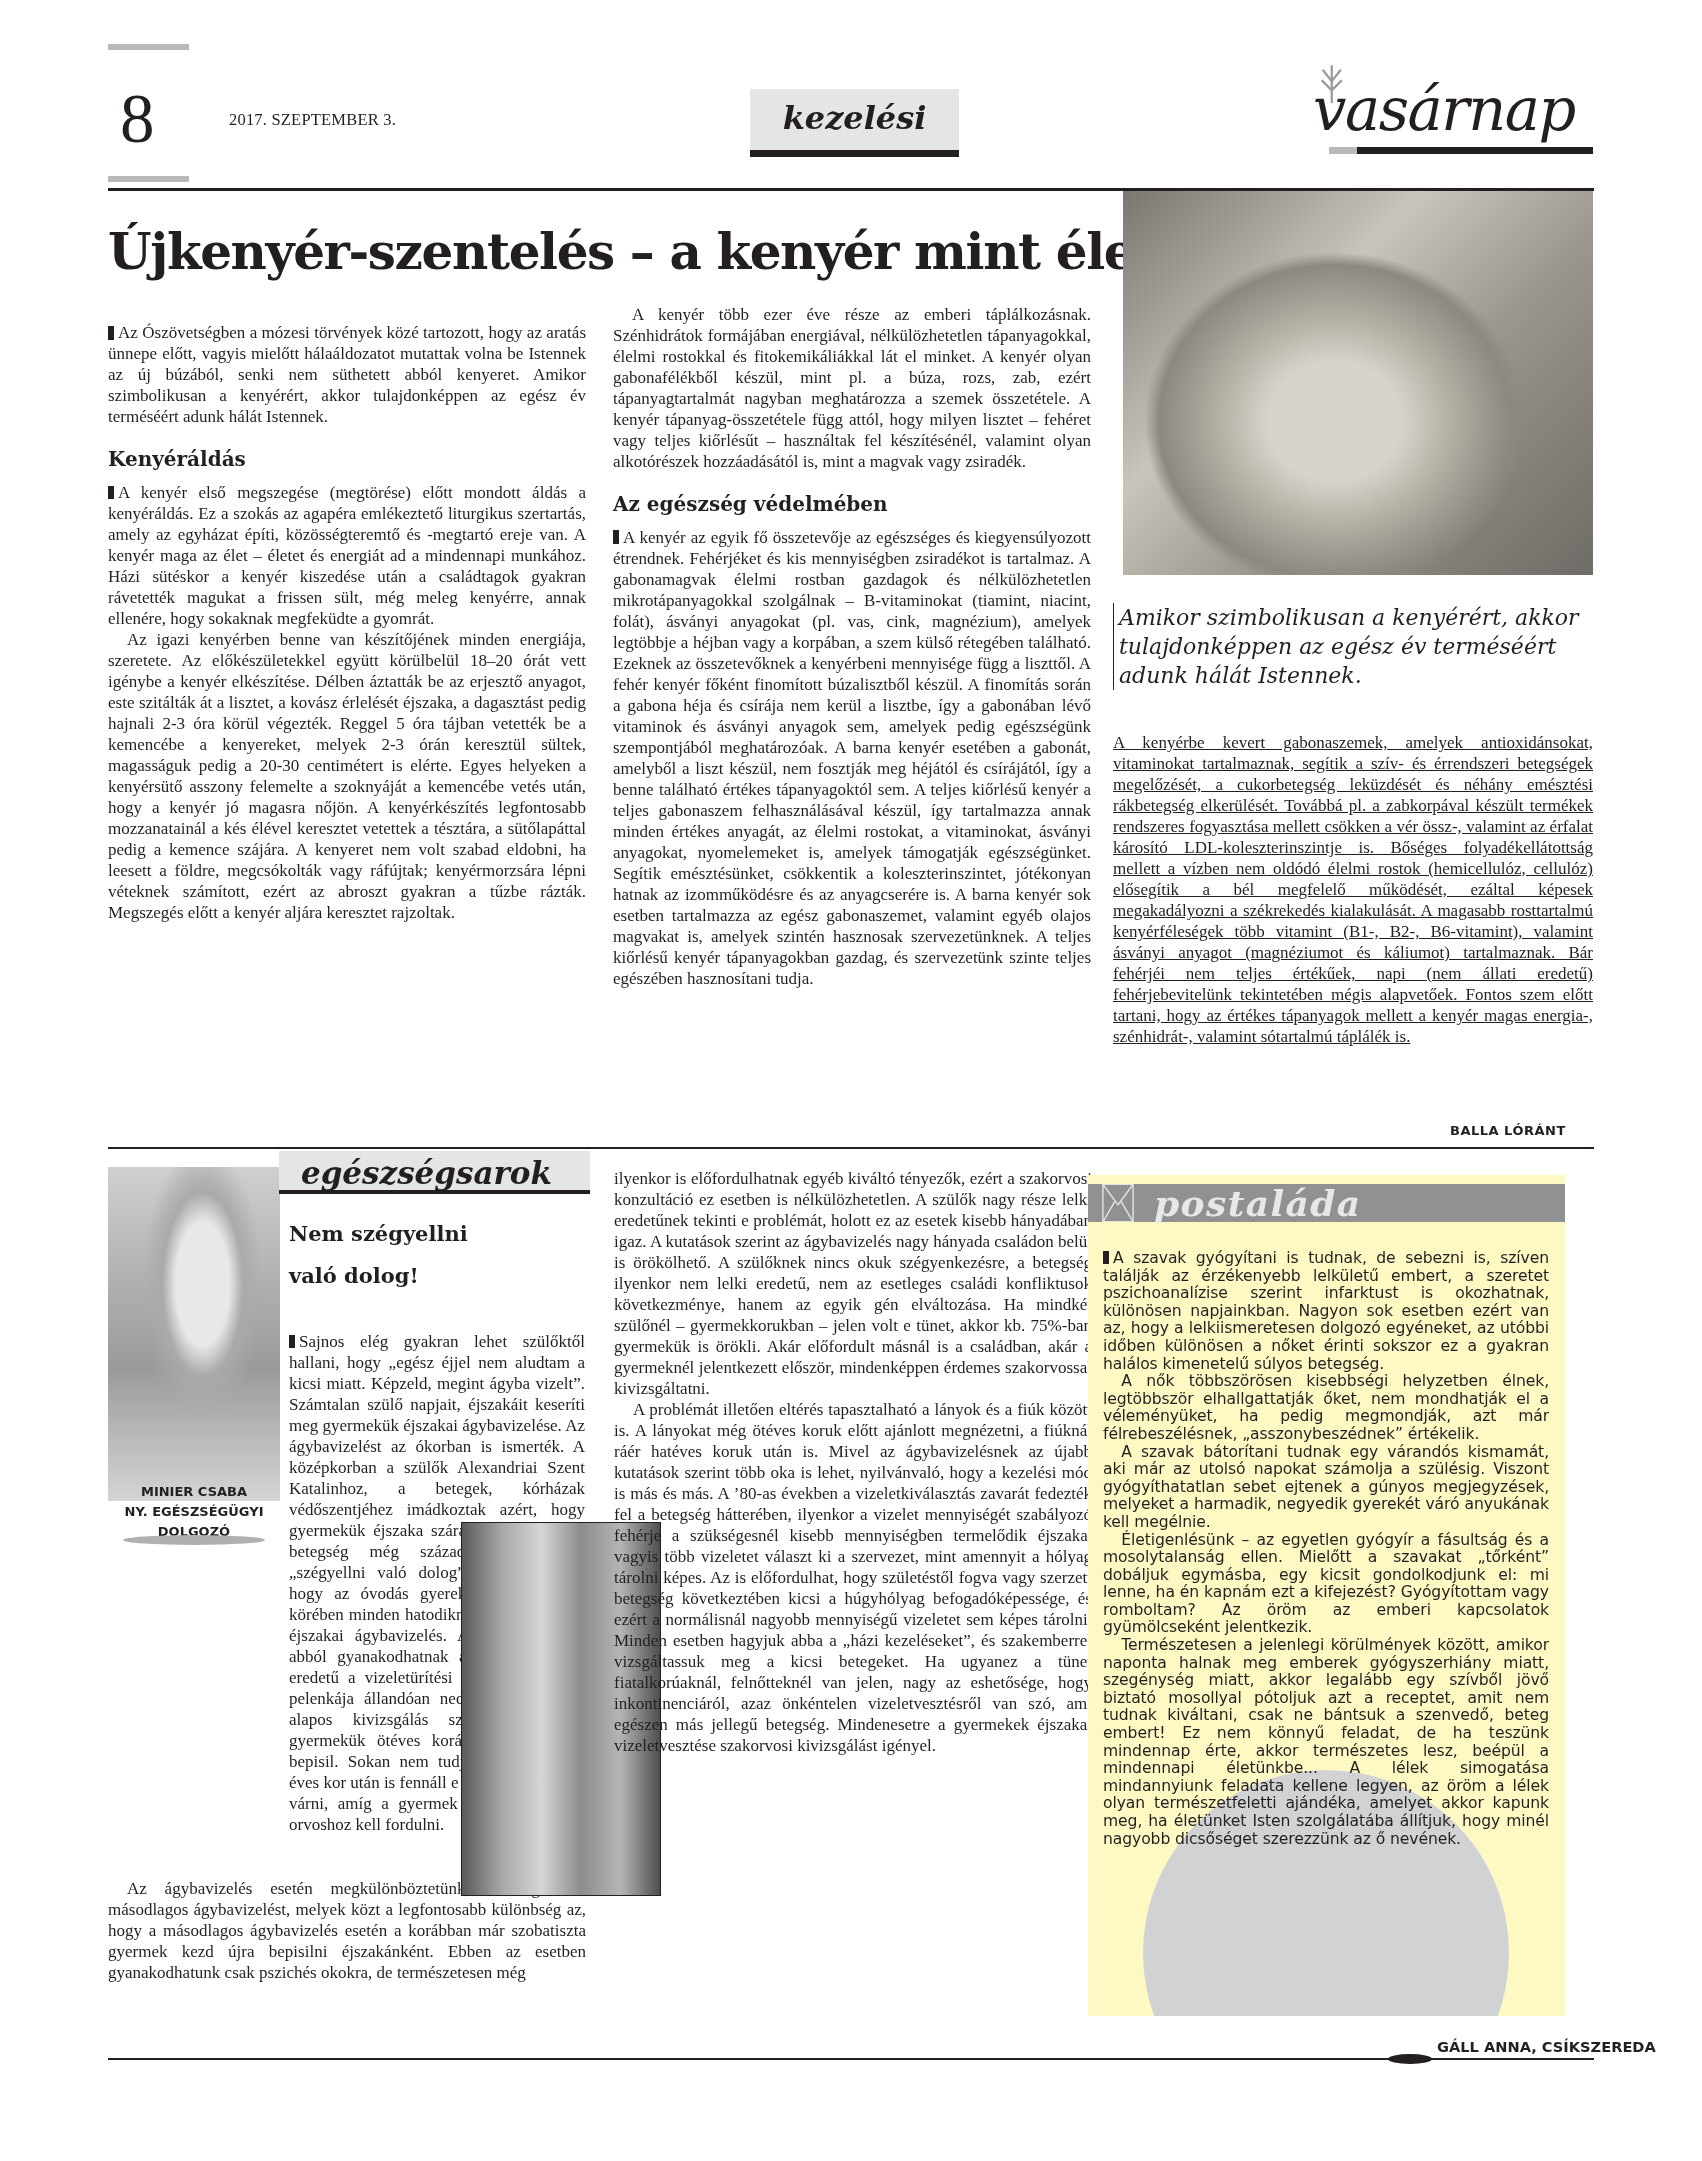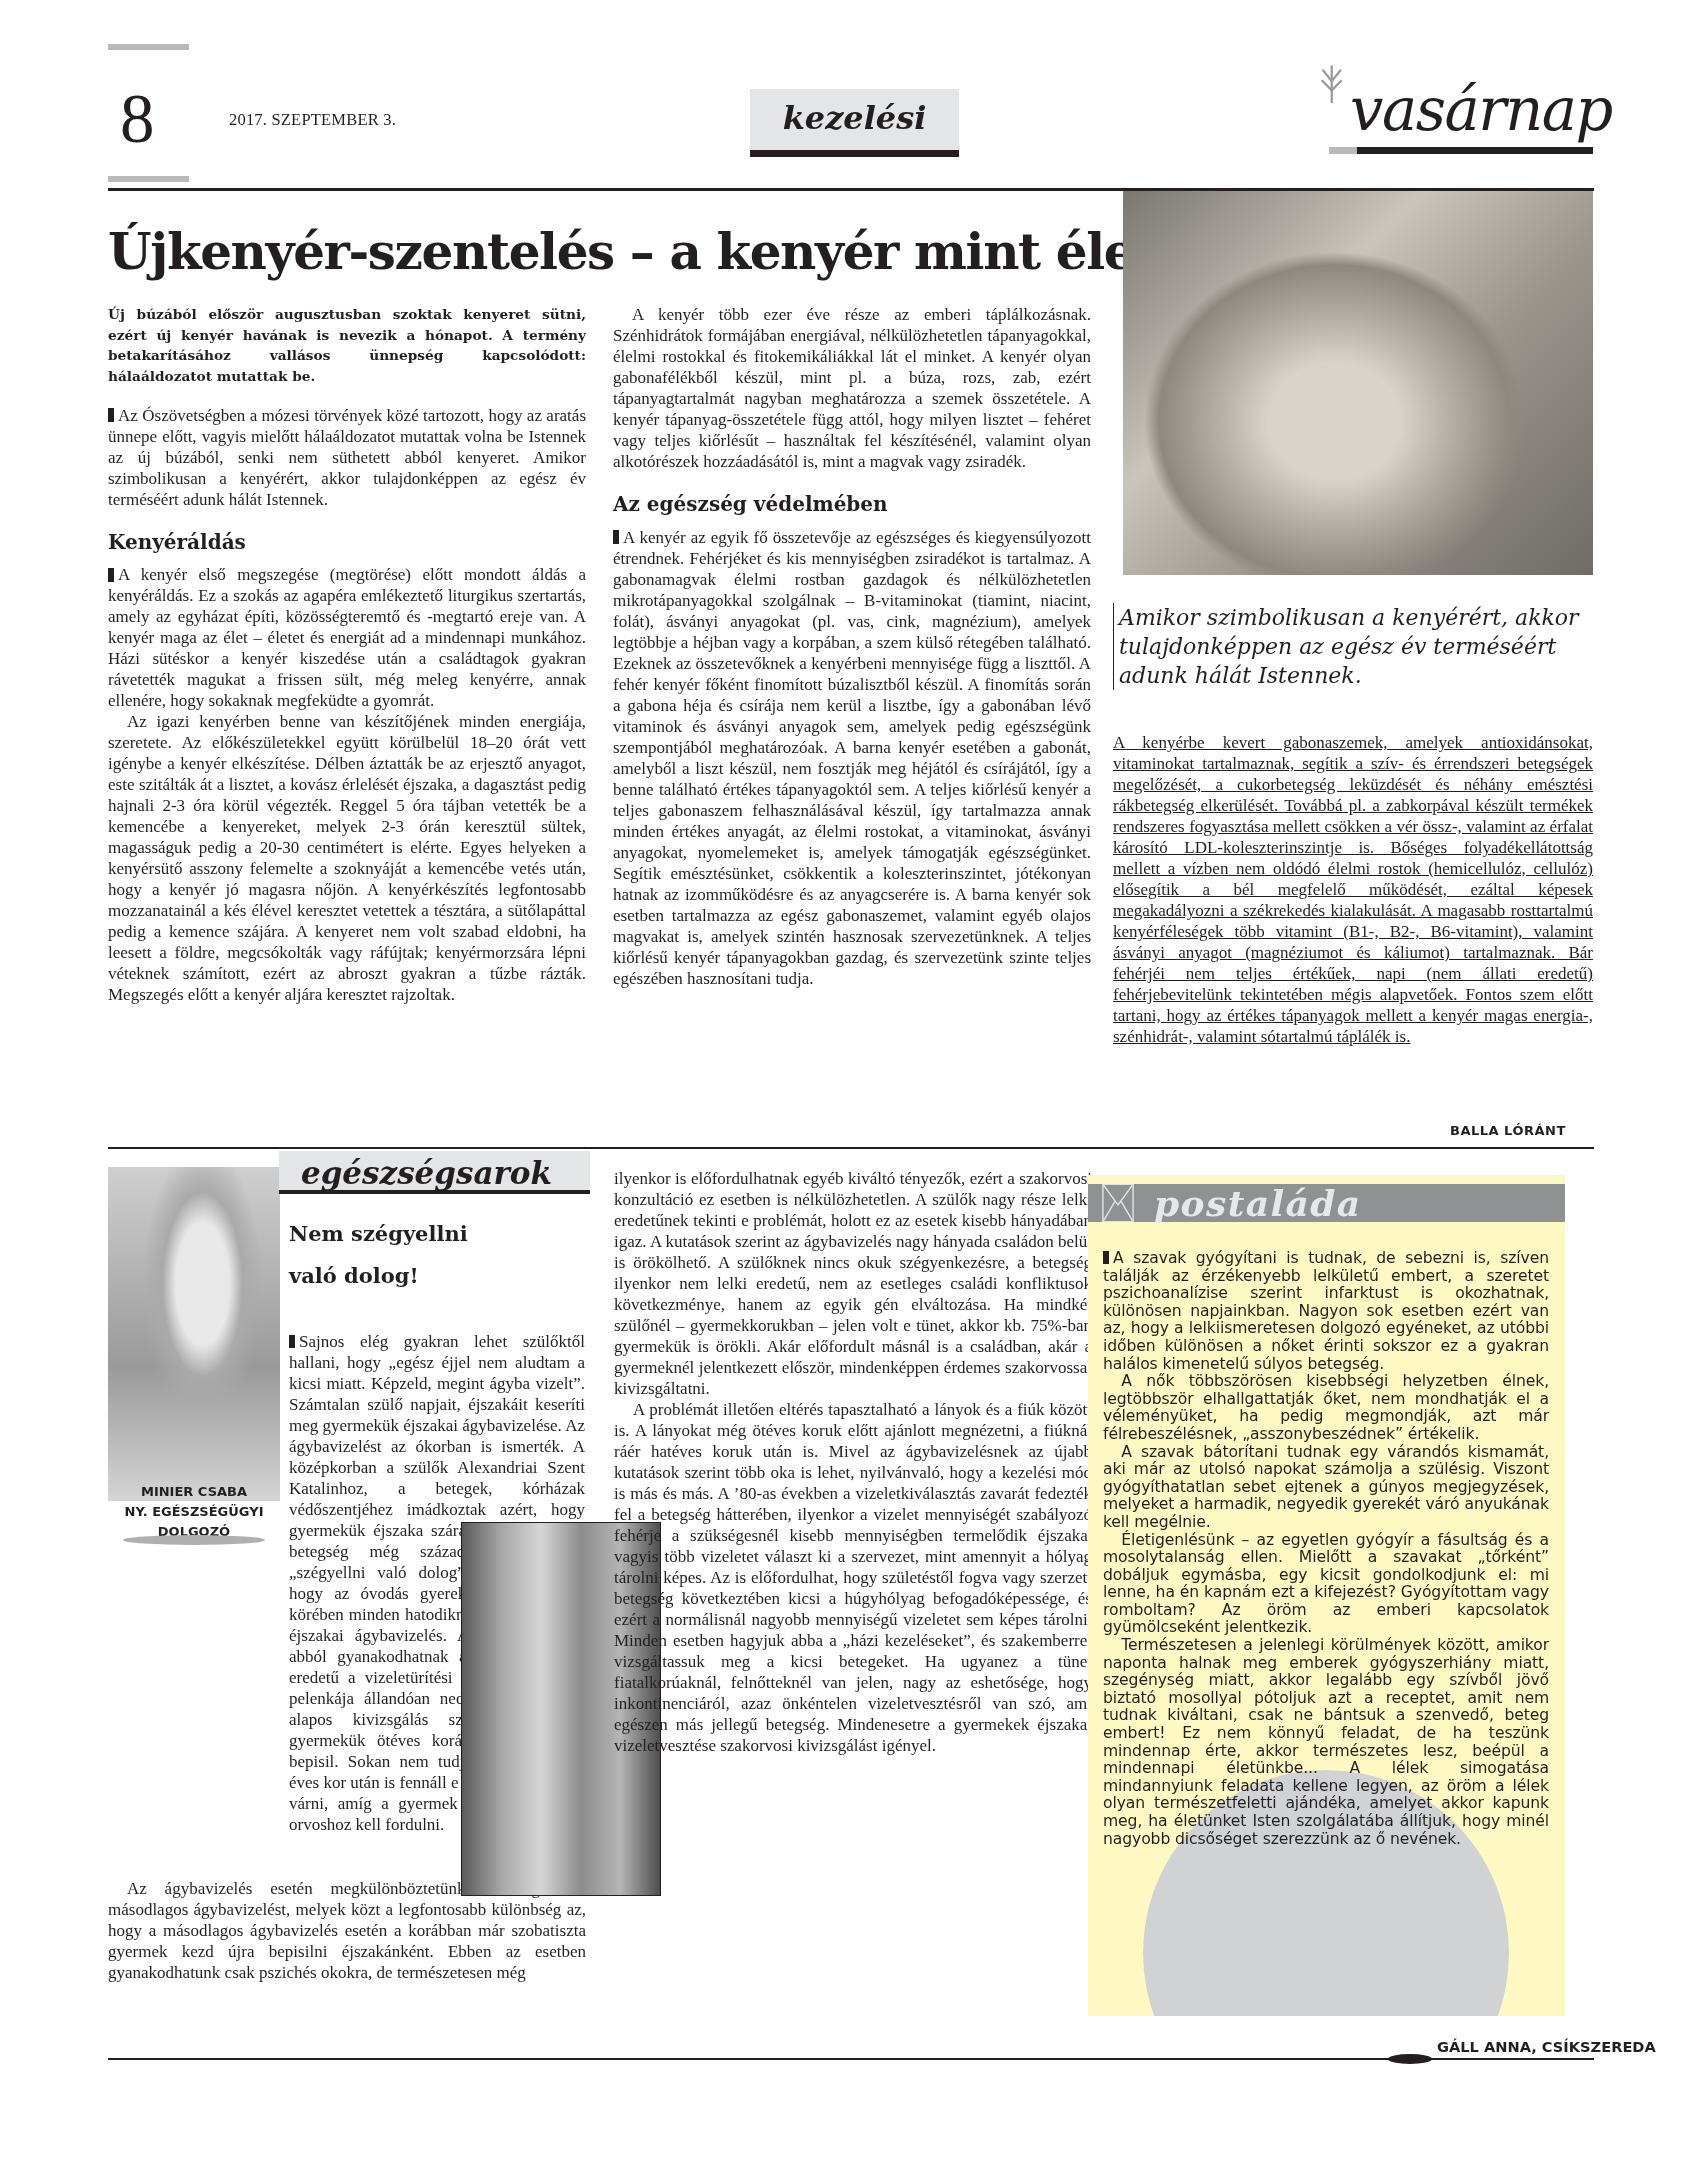--- a/index.html
+++ b/index.html
@@ -5,21 +5,21 @@
   html, body { margin:0; padding:0; background:#ffffff; }
   body { width:1702px; height:2161px; position:relative; overflow:hidden; color:#231f20;
          font-family:"DejaVu Serif", serif; }
   .abs { position:absolute; }
   
   .pn-bar { position:absolute; left:108px; width:81px; height:6.4px; background:#b9b9bb; }
   #page-num { left:120px; top:85px; font-family:"Liberation Serif", serif; font-size:69px; line-height:69px; font-weight:400; color:#231f20; }
   #date { left:229px; top:110px; font-family:"Liberation Serif", serif; font-size:16.5px; letter-spacing:0.2px;text-align:right; }
   #section-box { left:750px; top:89px; width:209px; height:61px; background:#e4e5e6; border-bottom:7.3px solid #231f20; box-sizing:content-box; }
   #section-label { position:absolute; left:0; right:0; top:10px; text-align:center; font-family:"DejaVu Serif", serif; font-style:italic; font-weight:bold; font-size:32px; }
-  #masthead { left:1313px; top:78px; font-family:"DejaVu Serif", serif; font-style:italic; font-size:59px; letter-spacing:-1.4px; line-height:64px;margin-left:37px; }
+  #masthead { left:1313px; top:78px; font-family:"DejaVu Serif", serif; font-style:italic; font-size:59px; letter-spacing:-1.4px; line-height:64px; }
   #mast-rule { left:1329px; top:147px; width:264px; height:7.3px; background:#231f20; }
   #mast-rule-grey { left:1329px; top:147px; width:27.5px; height:7.3px; background:#b9b9bb; }
   #top-rule { left:108px; top:188px; width:1486px; height:2.7px; background:#231f20; }
   
   #headline { left:108px; top:222px; font-family:"DejaVu Serif", serif; font-weight:bold; font-size:50px; letter-spacing:-1.4px; line-height:59px; white-space:nowrap; }
   .col { position:absolute; font-family:"Liberation Serif", serif; font-size:17px; line-height:21px; text-align:justify; hyphens:manual; }
   .col p { margin:0; text-indent:19px; }
   .col p.first { text-indent:0; }
   .lead { font-family:"DejaVu Serif", serif; font-weight:bold; font-size:13.7px; line-height:20.6px; }
   .subhead { font-family:"DejaVu Serif", serif; font-weight:bold; font-size:20px; line-height:27.5px; margin:19px 0 8.2px 0; }
@@ -75,21 +75,20 @@
   </g>
 </svg>
 <div class="abs" id="masthead">vasárnap</div>
 <div class="abs" id="mast-rule"></div>
 <div class="abs" id="mast-rule-grey"></div>
 <div class="abs" id="top-rule"></div>
 
 <div class="abs" id="headline">Újkenyér-szentelés – a kenyér mint élet</div>
 
 <div class="col" style="left:108px;top:304px;width:478px;">
-  <p class="first lead">Új búzából először augusztusban szoktak kenyeret sütni, ezért új kenyér havának is nevezik a hónapot. A termény betakarításához vallásos ünnepség kapcsolódott: hálaáldozatot mutattak be.</p>
   <p class="first" style="margin-top:18.3px;"><span class="sq"></span><span>Az Ószövetségben a mózesi törvények közé tartozott, hogy az aratás ünnepe előtt, vagyis mielőtt hálaáldozatot mutattak volna be Istennek az új búzából, senki nem süthetett abból kenyeret. Amikor szimbolikusan a kenyérért, akkor tulajdonképpen az egész év terméséért adunk hálát Istennek.</span></p>
   <div class="subhead">Kenyéráldás</div>
   <p class="first"><span class="sq"></span><span>A kenyér első megszegése (megtörése) előtt mondott áldás a kenyéráldás. Ez a szokás az agapéra emlékeztető liturgikus szertartás, amely az egyházat építi, közösségteremtő és -megtartó ereje van. A kenyér maga az élet – életet és energiát ad a mindennapi munkához. Házi sütéskor a kenyér kiszedése után a családtagok gyakran rávetették magukat a frissen sült, még meleg kenyérre, annak ellenére, hogy sokaknak megfeküdte a gyomrát.</span></p>
   <p>Az igazi kenyérben benne van készítőjének minden energiája, szeretete. Az előkészületekkel együtt körülbelül 18–20 órát vett igénybe a kenyér elkészítése. Délben áztatták be az erjesztő anyagot, este szitálták át a lisztet, a kovász érlelését éjszaka, a dagasztást pedig hajnali 2-3 óra körül végezték. Reggel 5 óra tájban vetették be a kemencébe a kenyereket, melyek 2-3 órán keresztül sültek, magasságuk pedig a 20-30 centimétert is elérte. Egyes helyeken a kenyérsütő asszony felemelte a szoknyáját a kemencébe vetés után, hogy a kenyér jó magasra nőjön. A kenyérkészítés legfontosabb mozzanatainál a kés élével keresztet vetettek a tésztára, a sütőlapáttal pedig a kemence szájára. A kenyeret nem volt szabad eldobni, ha leesett a földre, megcsókolták vagy ráfújtak; kenyérmorzsára lépni véteknek számított, ezért az abroszt gyakran a tűzbe rázták. Megszegés előtt a kenyér aljára keresztet rajzoltak.</p>
 </div>
 
 <div class="col" style="left:613px;top:304px;width:478px;">
   <p>A kenyér több ezer éve része az emberi táplálkozásnak. Szénhidrátok formájában energiával, nélkülözhetetlen tápanyagokkal, élelmi rostokkal és fitokemikáliákkal lát el minket. A kenyér olyan gabonafélékből készül, mint pl. a búza, rozs, zab, ezért tápanyagtartalmát nagyban meghatározza a szemek összetétele. A kenyér tápanyag-összetétele függ attól, hogy milyen lisztet – fehéret vagy teljes kiőrlésűt – használtak fel készítésénél, valamint olyan alkotórészek hozzáadásától is, mint a magvak vagy zsiradék.</p>
   <div class="subhead">Az egészség védelmében</div>
   <p class="first"><span class="sq"></span><span>A kenyér az egyik fő összetevője az egészséges és kiegyensúlyozott étrendnek. Fehérjéket és kis mennyiségben zsiradékot is tartalmaz. A gabonamagvak élelmi rostban gazdagok és nélkülözhetetlen mikrotápanyagokkal szolgálnak – B-vitaminokat (tiamint, niacint, folát), ásványi anyagokat (pl. vas, cink, magnézium), amelyek legtöbbje a héjban vagy a korpában, a szem külső rétegében található. Ezeknek az összetevőknek a kenyérbeni mennyisége függ a liszttől. A fehér kenyér főként finomított búzalisztből készül. A finomítás során a gabona héja és csírája nem kerül a lisztbe, így a gabonában lévő vitaminok és ásványi anyagok sem, amelyek pedig egészségünk szempontjából meghatározóak. A barna kenyér esetében a gabonát, amelyből a liszt készül, nem fosztják meg héjától és csírájától, így a benne található értékes tápanyagoktól sem. A teljes kiőrlésű kenyér a teljes gabonaszem felhasználásával készül, így tartalmazza annak minden értékes anyagát, az élelmi rostokat, a vitaminokat, ásványi anyagokat, nyomelemeket is, amelyek támogatják egészségünket. Segítik emésztésünket, csökkentik a koleszterinszintet, jótékonyan hatnak az izomműködésre és az anyagcserére is. A barna kenyér sok esetben tartalmazza az egész gabonaszemet, valamint egyéb olajos magvakat is, amelyek szintén hasznosak szervezetünknek. A teljes kiőrlésű kenyér tápanyagokban gazdag, és szervezetünk szinte teljes egészében hasznosítani tudja.</span></p>

